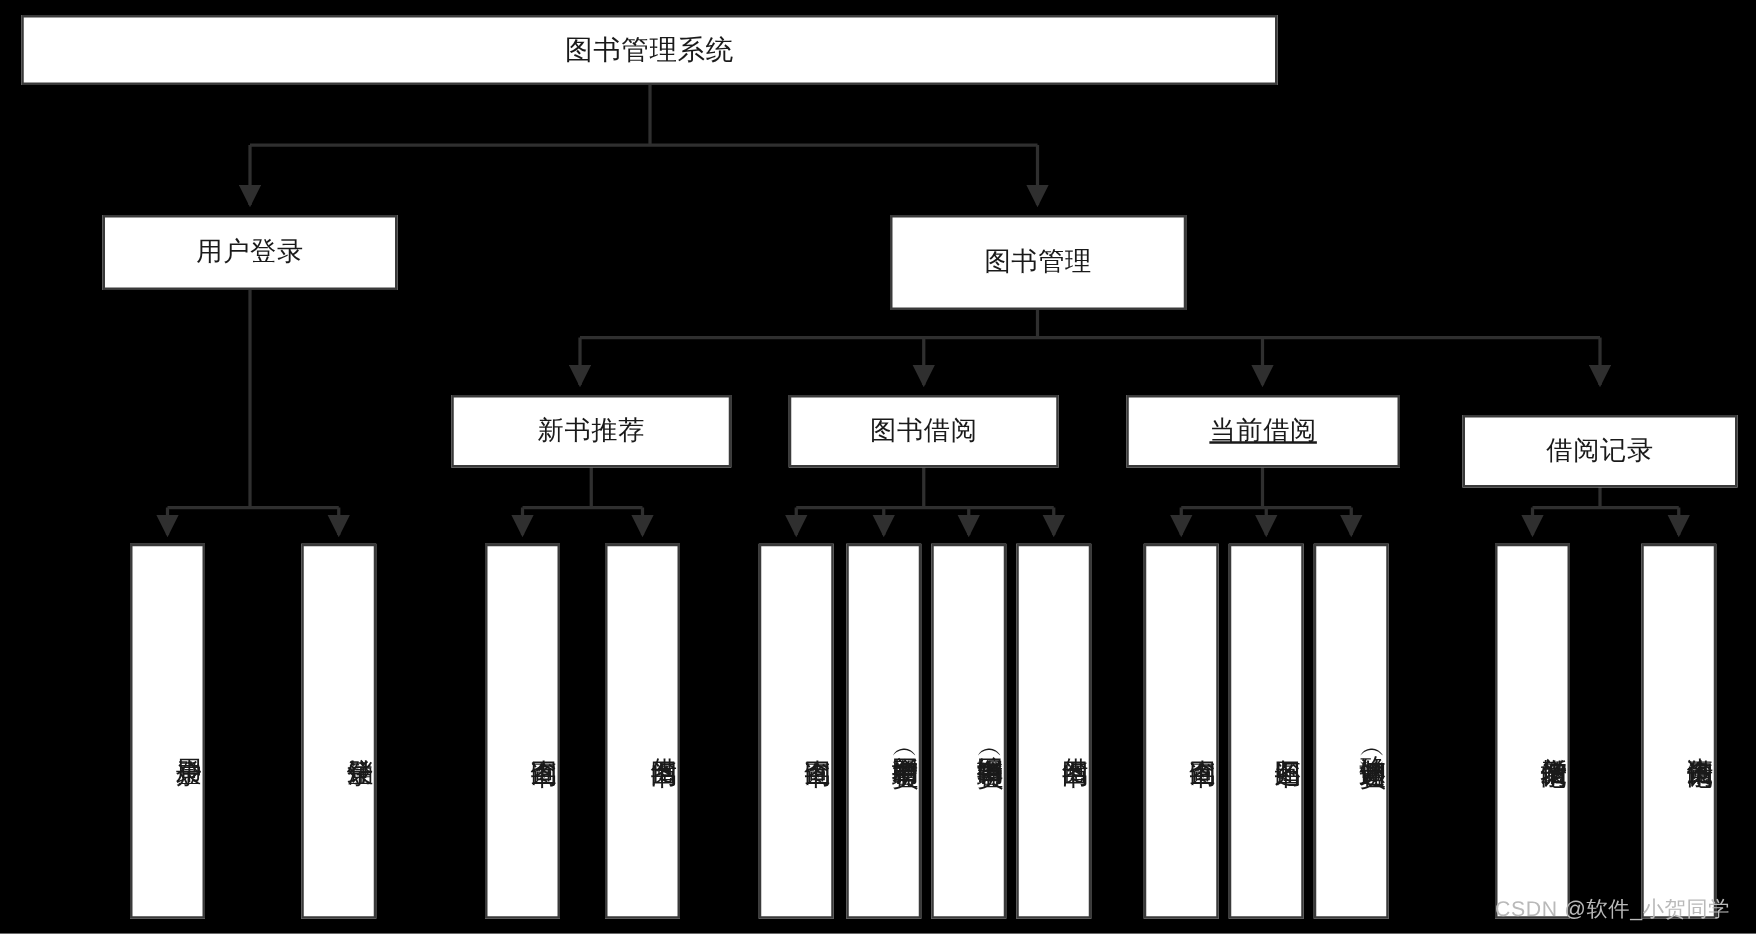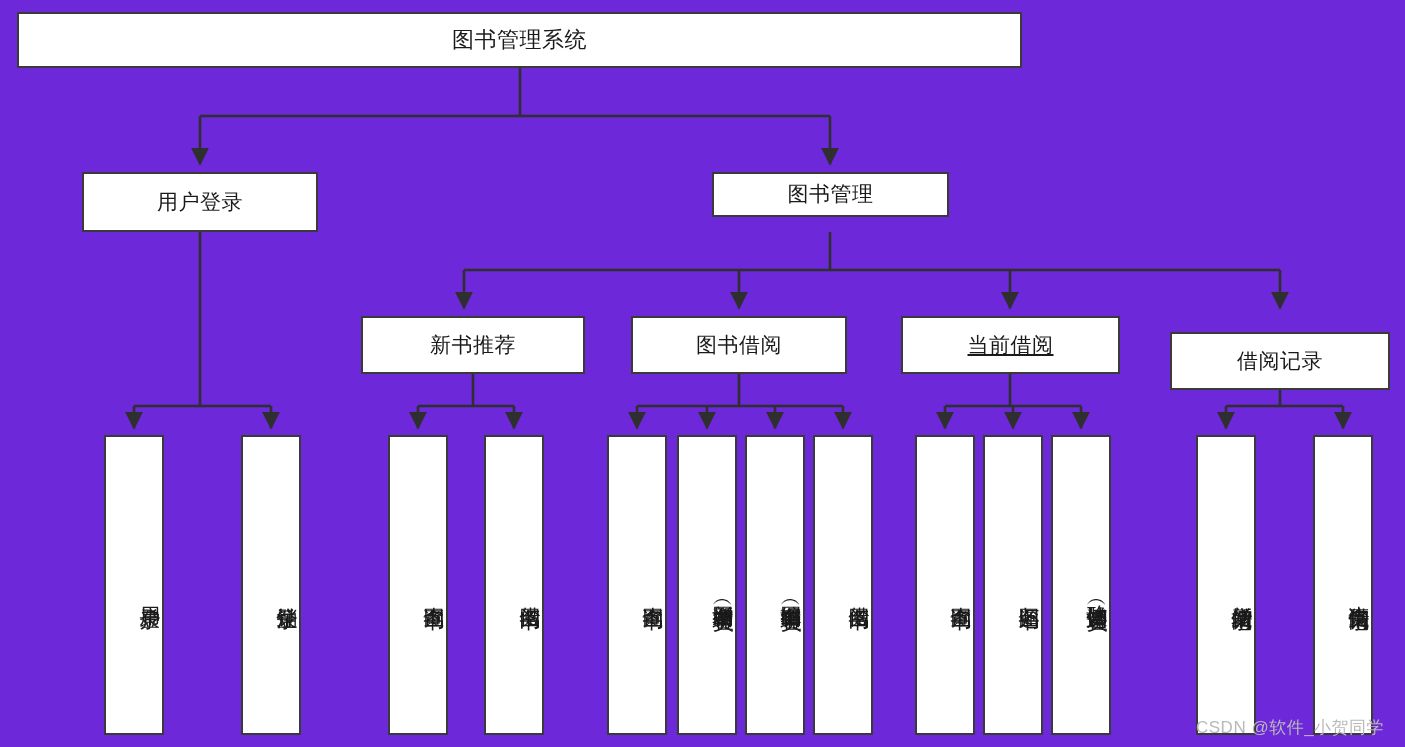--- a/index.html
+++ b/index.html
@@ -7,21 +7,21 @@
     padding: 0;
     background: #ffffff;
   }
   body {
     font-family: "Liberation Sans", "DejaVu Sans", sans-serif;
   }
   #canvas {
     position: relative;
     width: 1405px;
     height: 747px;
-    background: #6d28d9;
+    background: #000000;
     overflow: hidden;
   }
   svg.wires {
     position: absolute;
     left: 0;
     top: 0;
     width: 1405px;
     height: 747px;
     pointer-events: none;
   }
@@ -121,21 +121,21 @@
     </g>
   </svg>
 
   <div class="node root horiz" style="left:17px; top:12px; width:1005px; height:56px;">
     <span>图书管理系统</span>
   </div>
 
   <div class="node horiz" style="left:82px; top:172px; width:236px; height:60px;">
     <span>用户登录</span>
   </div>
-  <div class="node horiz" style="left:712px; top:172px; width:237px; height:45px;justify-content:center;">
+  <div class="node horiz" style="left:712px; top:172px; width:237px; height:76px;justify-content:center;">
     <span>图书管理</span>
   </div>
 
   <div class="node horiz" style="left:631px; top:316px; width:216px; height:58px;">
     <span>图书借阅</span>
   </div>
   <div class="node horiz" style="left:361px; top:316px; width:224px; height:58px;">
     <span>新书推荐</span>
   </div>
   <div class="node horiz" style="left:901px; top:316px; width:219px; height:58px;text-decoration:underline;">

